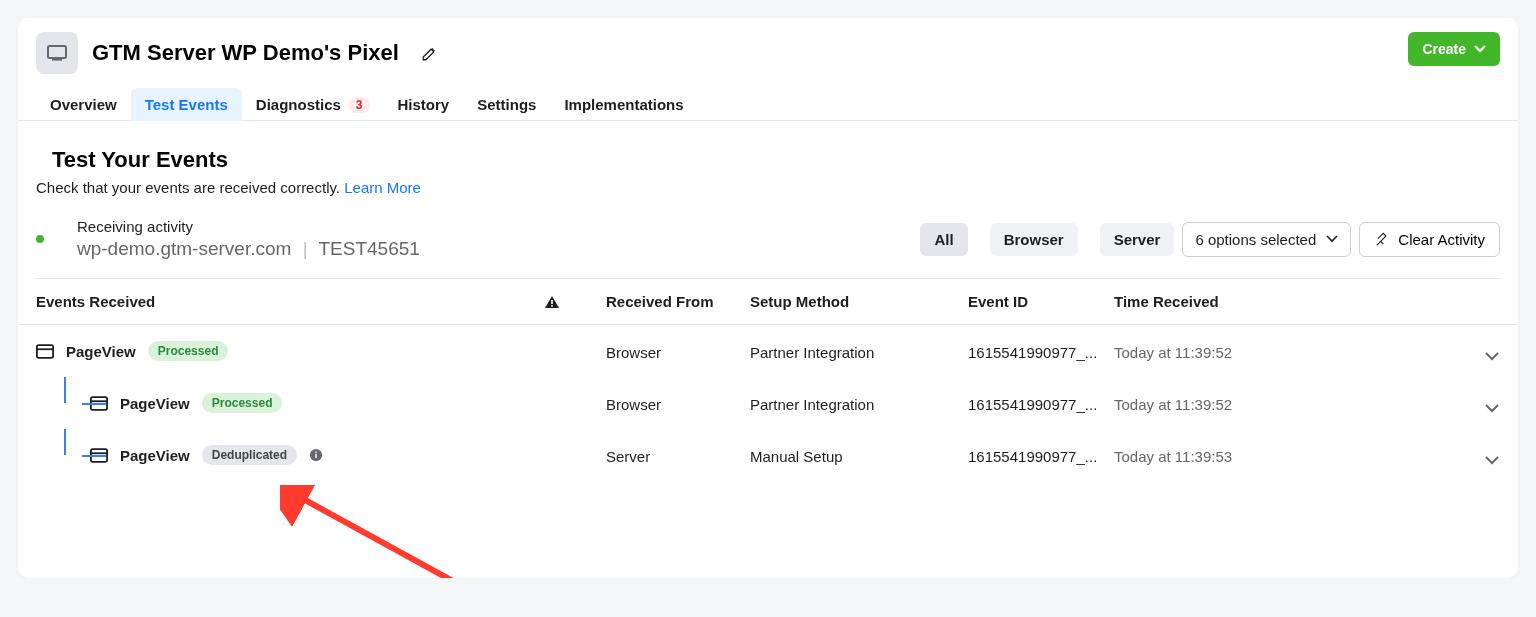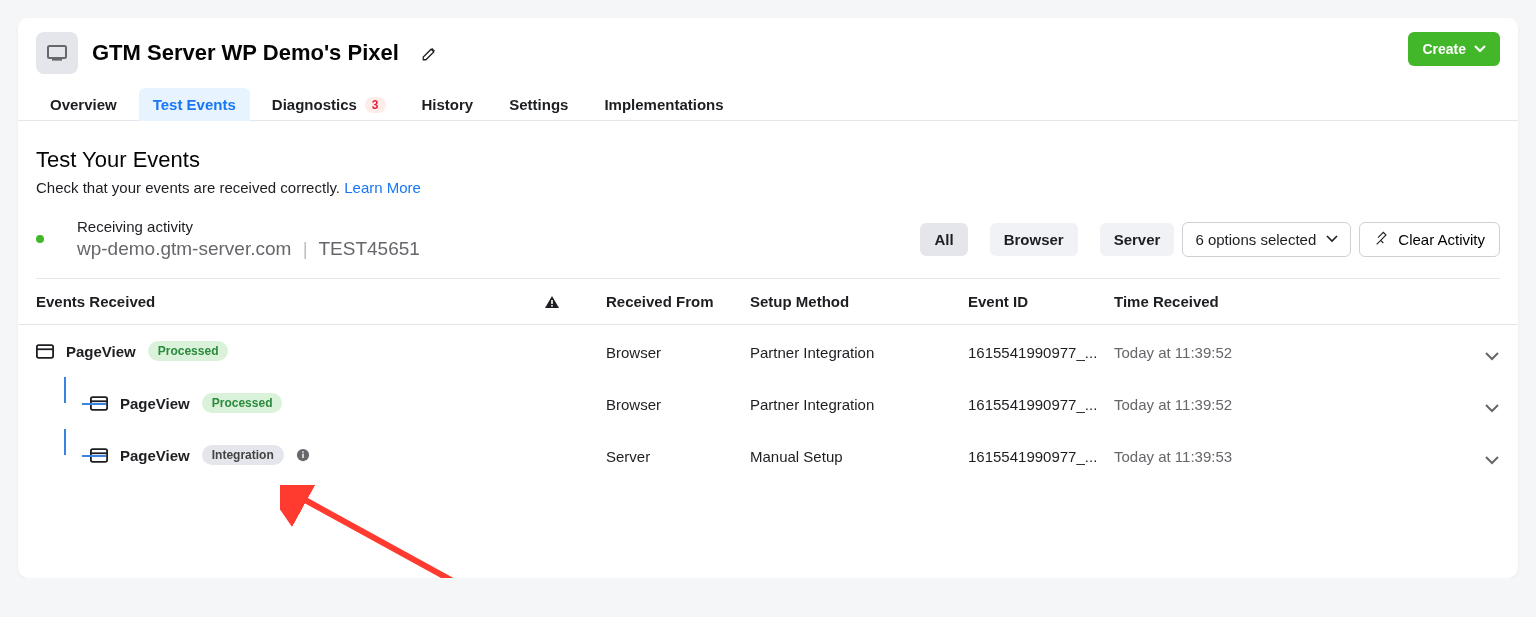--- a/index.html
+++ b/index.html
@@ -30,35 +30,35 @@
     display:flex;align-items:center;justify-content:center;
   }
   .app-title{font-size:22px;font-weight:700;color:#050505}
   .edit-icn{display:inline-flex;margin-left:8px;color:#65676b}
   .create-btn{
     background:#42b72a;color:#fff;border:none;border-radius:6px;
     font-weight:700;font-size:14px;padding:9px 14px;display:flex;
     align-items:center;gap:8px;cursor:pointer
   }
   .tabs{
-    display:flex;gap:8px;
+    display:flex;
     padding:14px 18px 0 18px;
     border-bottom:1px solid #e4e6eb;
   }
   .tab{
     padding:8px 14px;border-radius:6px 6px 0 0;color:#1c1e21;
     font-size:15px;font-weight:600;cursor:pointer;display:flex;
     align-items:center;gap:8px;margin-bottom:-1px
   }
   .tab.normal{font-weight:600}
   .tab.active{background:#e7f3ff;color:#1877f2}
   .badge{background:#ffebe8;color:#e41e3f;border-radius:10px;
     font-size:12px;font-weight:700;padding:1px 7px}
   .section{padding:18px 18px 0 18px}
-  .h2{font-size:22px;font-weight:400;margin:8px 0 6px 0;color:#050505}
+  .h2{font-size:22px;font-weight:700;margin:8px 0 6px 16px;color:#050505}
   .sub{font-size:15px;color:#1c1e21;margin:0 0 18px 0}
   .link{color:#1877f2;text-decoration:none}
   .activity-row{
     display:flex;align-items:center;justify-content:space-between;
     padding:4px 0 18px 0;border-bottom:1px solid #e4e6eb
   }
   .act-left{display:flex;align-items:center;gap:33px}
   .dot{width:8px;height:8px;border-radius:50%;background:#42b72a}
   .act-title{font-size:15px;font-weight:400}
   .act-sub{font-size:19px;color:#65676b;margin-top:3px}
@@ -70,21 +70,21 @@
     font-size:15px;font-weight:600;padding:8px 14px;border-radius:6px;
     cursor:pointer
   }
   .seg-btn.active{background:#e4e6eb}
   .dd{
     border:1px solid #ced0d4;background:#fff;border-radius:6px;
     padding:8px 12px;font-size:15px;display:flex;align-items:center;gap:10px;
     cursor:pointer
   }
   .clear-btn{border:1px solid #ced0d4;background:#fff;border-radius:6px;
-    padding:8px 14px;font-size:15px;display:flex;align-items:flex-start;gap:8px;
+    padding:8px 14px;font-size:15px;display:flex;align-items:flex-end;gap:8px;
     cursor:pointer}
   .table-head{
     display:flex;padding:14px 18px;color:#1c1e21;font-weight:700;font-size:15px;
     border-bottom:1px solid #e4e6eb
   }
   .col-ev{flex:0 0 570px;display:flex;align-items:center;gap:6px}
   .col-from{flex:0 0 144px}
   .col-setup{flex:0 0 218px}
   .col-id{flex:0 0 146px}
   .col-time{flex:1}
@@ -265,21 +265,21 @@
       <div class="trow tree">
         <div class="ev-cell indent">
           <span class="hbar"></span>
           <span class="ev-icon">
             <svg width="18" height="15" viewBox="0 0 20 16" fill="none">
               <rect x="1" y="1" width="18" height="14" rx="2" stroke="#1c1e21" stroke-width="2"></rect>
               <line x1="1" y1="5.5" x2="19" y2="5.5" stroke="#1c1e21" stroke-width="2"></line>
             </svg>
           </span>
           <span class="ev-name">PageView</span>
-          <span class="pill gray">Integration</span>
+          <span class="pill gray">Deduplicated</span>
           <span class="info-ic">
             <svg width="14" height="14" viewBox="0 0 16 16">
               <circle cx="8" cy="8" r="7" fill="#65676b"></circle>
               <rect x="7.2" y="6.5" width="1.6" height="5" fill="#fff"></rect>
               <rect x="7.2" y="3.8" width="1.6" height="1.6" fill="#fff"></rect>
             </svg>
           </span>
         </div>
         <div class="from-cell">Server</div>
         <div class="setup-cell">Manual Setup</div>

